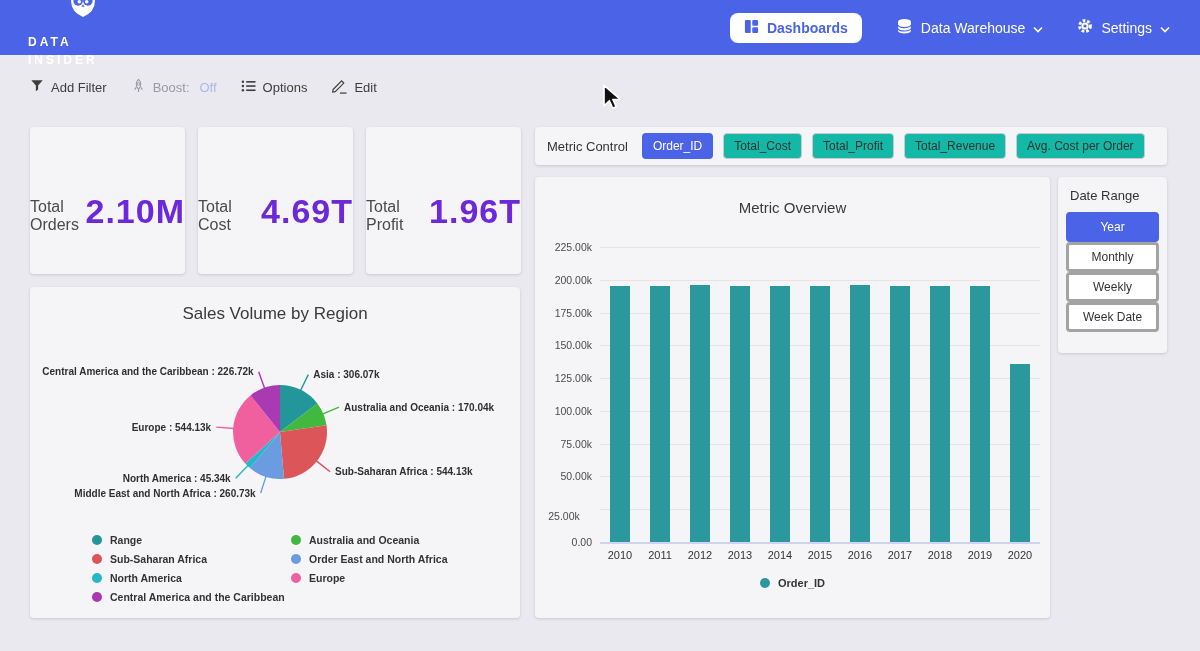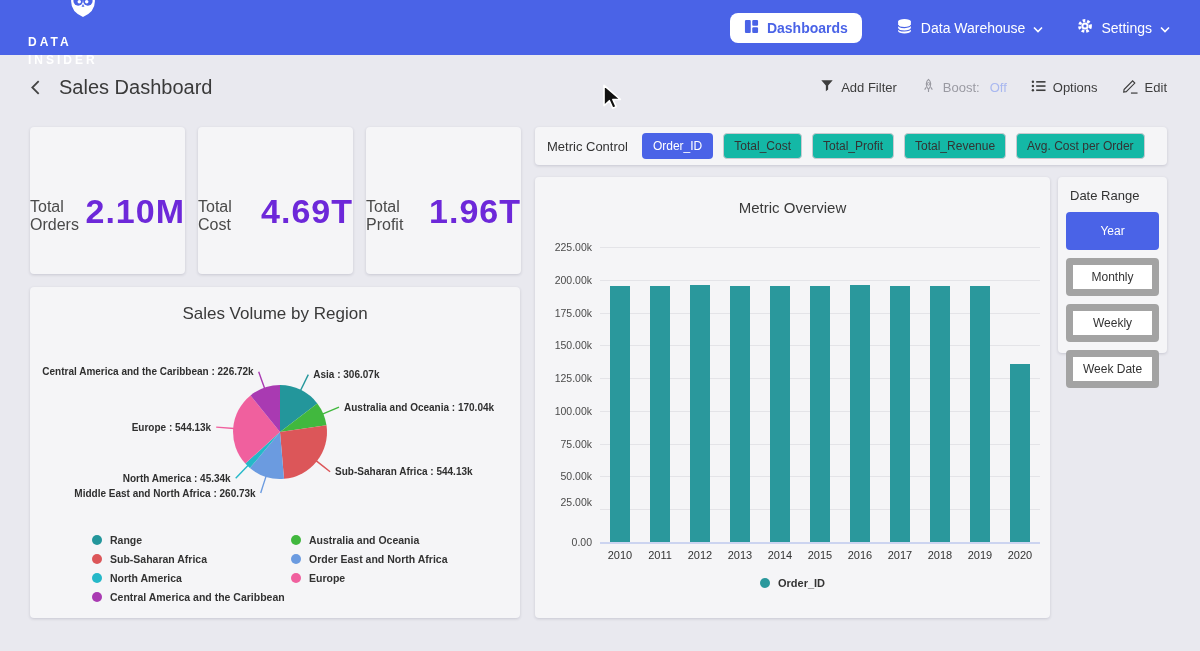--- a/index.html
+++ b/index.html
@@ -73,22 +73,22 @@
   .gridline.zero{ background:#ccd4f0; height:2px; }
   .ytick{ position:absolute; left:-64px; width:56px; text-align:right; font-size:10.5px; color:#4b4b4b; }
   .bar{ position:absolute; bottom:0; width:20px; background:var(--bar,#2A989C); }
   .xtick{ position:absolute; top:302px; width:40px; text-align:center; font-size:11px; color:#333; }
   .bar-legend{ position:absolute; left:0; top:400px; width:100%; display:flex; justify-content:center; align-items:center; gap:8px;
     font-size:11px; font-weight:bold; color:#333; cursor:pointer; }
   
   .date-panel{ left:1058px; top:177px; width:109px; height:176px; padding:11px 8px; }
   .date-label{ font-size:13px; color:#333; margin:0 0 9px 4px; }
   .date-btn{
-    display:block; width:100%; padding:5px 0; margin-bottom:8px; text-align:center;
-    background:#fff; border:7px solid #a3a3a3; border-radius:4px; font-size:12px; color:#333;
+    display:block; width:100%; padding:5px 0; text-align:center;
+    background:#fff; border:3px solid #a3a3a3; border-radius:4px; font-size:12px; color:#333;
     cursor:pointer; font-family:inherit;
   }
   .date-btn.active{ background:var(--accent,#4A63E7); color:#fff; border-color:transparent; }
   
   .cursor{ position:absolute; left:598px; top:83px; z-index:99; pointer-events:none; }
   .pie-label{ font-size:10px; font-weight:bold; fill:#2f2f2f; }
 </style>
 </head>
 <body>
 
@@ -150,28 +150,20 @@
       <span>
         <svg width="10" height="7" viewBox="0 0 10 7">
             <path d="M1 1.5 L5 5.5 L9 1.5" fill="none" stroke="#fff" stroke-width="1.6"></path>
           </svg>
       </span>
     </div>
   </div>
 </div>
 
 <div class="subheader">
-  <div class="sub-left">
-    <span style="cursor:pointer;display:flex;align-items:center;">
-      <svg width="11" height="17" viewBox="0 0 10 16">
-          <path d="M8 2 L2 8 L8 14" fill="none" stroke="#444" stroke-width="1.7"></path>
-        </svg>
-    </span>
-    <span class="page-title">Sales Dashboard</span>
-  </div>
   <div class="sub-actions">
     <div class="action">
       <span>
         <svg width="14" height="14" viewBox="0 0 16 16">
             <path d="M1.5 1.5 h13 l-5.2 6 v4.6 l-2.6 1.9 v-6.5 Z" fill="#3d3d3d"></path>
           </svg>
       </span>
       <span>Add Filter</span>
     </div>
     <div class="action">
@@ -304,21 +296,21 @@
       <div class="ytick" style="top: 92.3px;">150.00k</div>
       <div class="gridline" style="top: 131.1px;"></div>
       <div class="ytick" style="top: 125.1px;">125.00k</div>
       <div class="gridline" style="top: 163.9px;"></div>
       <div class="ytick" style="top: 157.9px;">100.00k</div>
       <div class="gridline" style="top: 196.7px;"></div>
       <div class="ytick" style="top: 190.7px;">75.00k</div>
       <div class="gridline" style="top: 229.4px;"></div>
       <div class="ytick" style="top: 223.4px;">50.00k</div>
       <div class="gridline" style="top: 262.2px;"></div>
-      <div class="ytick" style="top: 249px;">25.00k</div>
+      <div class="ytick" style="top: 263px; text-align: center;">25.00k</div>
       <div class="gridline zero" style="top: 295px;"></div>
       <div class="ytick" style="top: 289px;">0.00</div>
       <div class="bar" style="left: 10px; height: 256.2px; background: rgb(42, 152, 156);"></div>
       <div class="bar" style="left: 50px; height: 256.2px; background: rgb(42, 152, 156);"></div>
       <div class="bar" style="left: 90px; height: 257.2px; background: rgb(42, 152, 156);"></div>
       <div class="bar" style="left: 130px; height: 256.3px; background: rgb(42, 152, 156);"></div>
       <div class="bar" style="left: 170px; height: 256.1px; background: rgb(42, 152, 156);"></div>
       <div class="bar" style="left: 210px; height: 256.2px; background: rgb(42, 152, 156);"></div>
       <div class="bar" style="left: 250px; height: 257.1px; background: rgb(42, 152, 156);"></div>
       <div class="bar" style="left: 290px; height: 256.3px; background: rgb(42, 152, 156);"></div>

